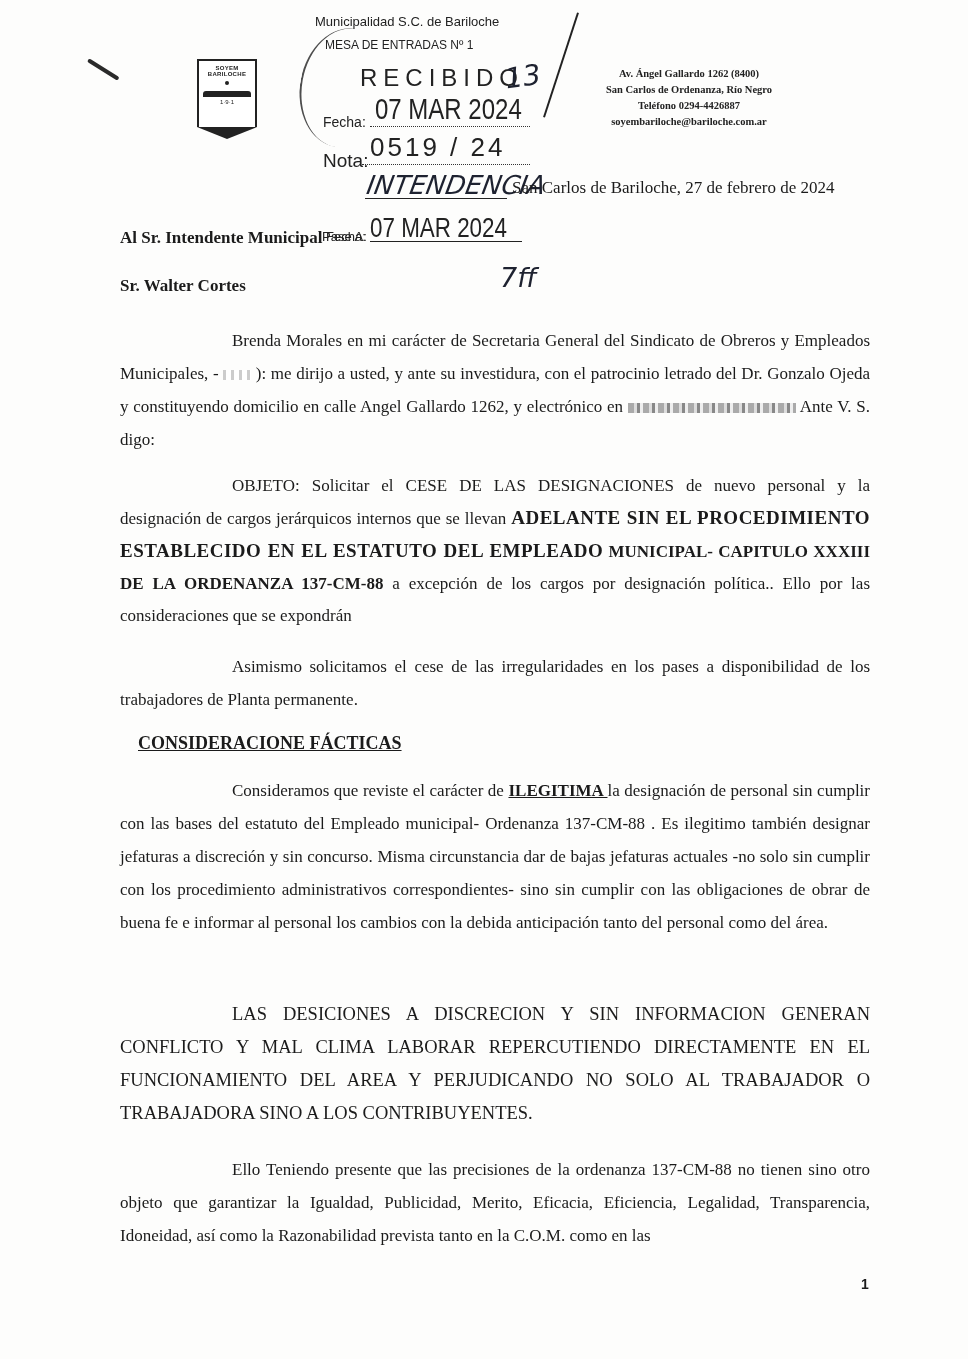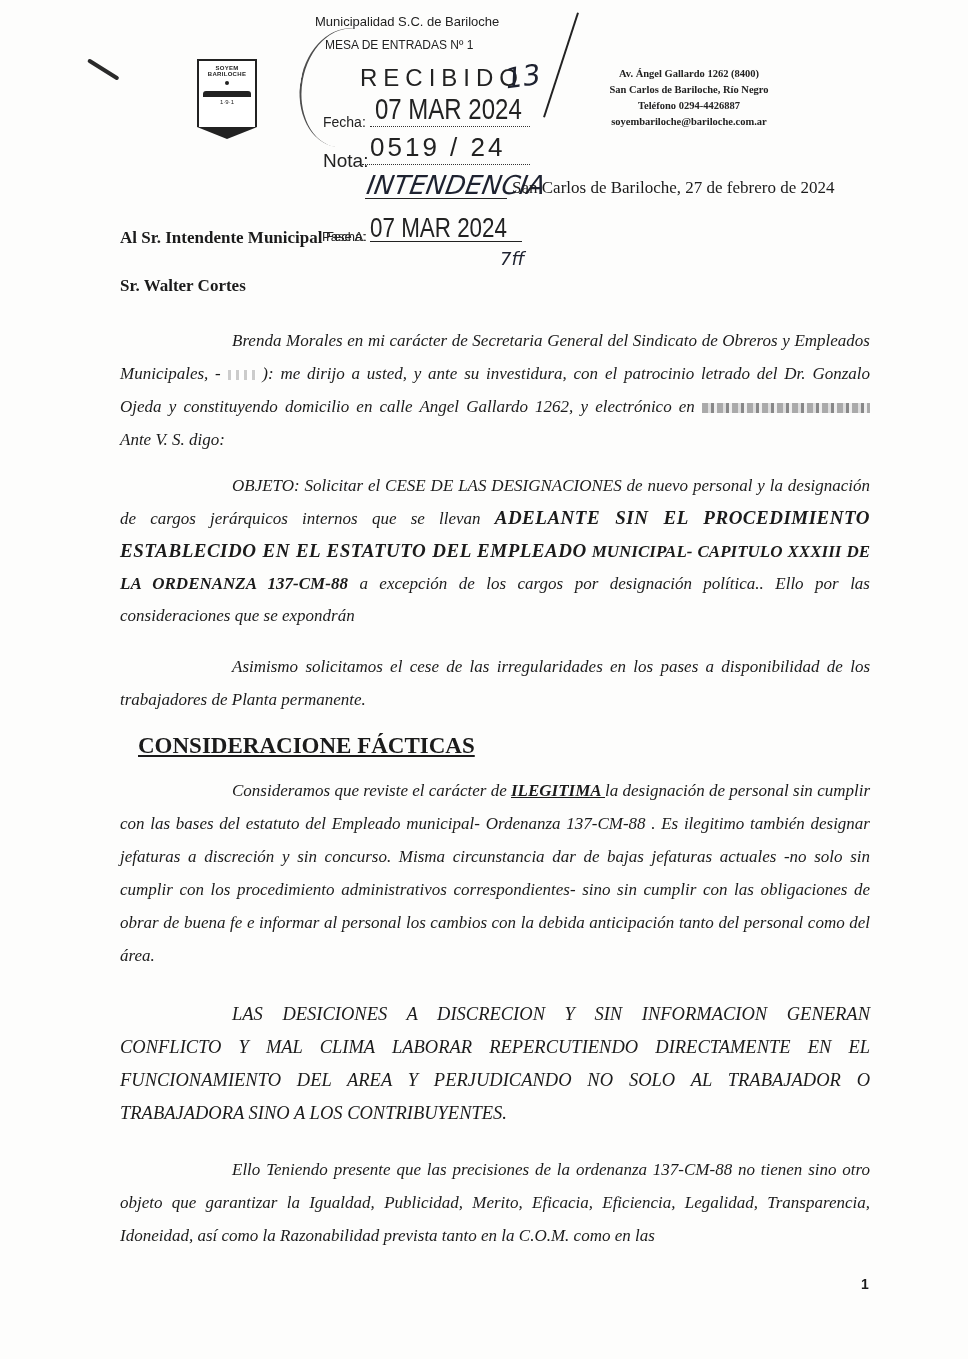--- a/index.html
+++ b/index.html
@@ -31,45 +31,45 @@
   .hand { font-family: "DejaVu Sans", sans-serif; font-style: italic; color: #1e2230; }
   .hand-sig { left: 300px; top: 28px; width: 90px; height: 120px; border-left: 2px solid #222; border-radius: 50% 0 0 50%; transform: rotate(10deg); opacity: .8; }
   .hand-num { left: 505px; top: 60px; font-size: 28px; transform: rotate(-8deg); }
   .slash-line { left: 560px; top: 10px; width: 2px; height: 110px; background: #222; transform: rotate(18deg); }
   .stamp-pase-lbl { left: 322px; top: 191px; font-size: 13px; margin-top: 38px; }
   .hand-pase { left: 367px; top: 170px; font-size: 26px; transform: skewX(-10deg); }
   .pase-line { left: 365px; top: 198px; width: 142px; border-bottom: 1.5px solid #222; }
   .stamp-fecha2-lbl { left: 326px; top: 229px; font-size: 13px; }
   .stamp-fecha2-val { left: 370px; top: 212px; font-size: 28px; transform: scaleX(0.8); transform-origin: left; }
   .fecha2-line { left: 370px; top: 241px; width: 152px; border-bottom: 1.5px solid #222; }
-  .hand-fojas { left: 500px; top: 248px; font-size: 18px; }
+  .hand-fojas { left: 500px; top: 262px; font-size: 27px; }
 
   .addr { left: 594px; top: 66px; width: 190px; text-align: center; font-family: "Liberation Serif", serif; font-weight: bold; font-size: 10.5px; line-height: 16px; color: #222; }
 
   .date { left: 512px; top: 178px; font-size: 17px; }
   .recipient { left: 120px; font-size: 17px; font-weight: bold; }
   .r1 { top: 228px; }
   .r2 { top: 276px; }
 
   .para { left: 120px; width: 750px; font-size: 17px; line-height: 33px; text-align: justify; text-align-last: left; }
   .para p { margin: 0; }
-  .indent { text-indent: 112px; font-style: italic; }
+  .indent { text-indent: 112px; }
   .p1 { top: 324px; }
   .p2 { top: 470px; line-height: 32px; }
   .p3 { top: 650px; }
   .p4 { top: 774px; }
   .p5 { top: 998px; font-size: 18.5px; }
   .p6 { top: 1153px; }
   .bold { font-weight: bold; }
   .big-bold { font-weight: bold; font-size: 19px; letter-spacing: .5px; }
   .u { text-decoration: underline; }
   .redact { display: inline-block; height: 10px; background: repeating-linear-gradient(90deg,#aaa 0 6px,#ddd 6px 9px,#888 9px 12px,#eee 12px 15px); vertical-align: middle; }
   .redact.sm { width: 28px; background: repeating-linear-gradient(90deg,#ccc 0 3px,#fff 3px 8px); }
   .redact.lg { width: 168px; }
-  .heading { left: 138px; top: 733px; font-size: 23px; font-weight: bold; text-decoration: underline; }
+  .heading { left: 138px; top: 733px; font-size: 18px; font-weight: bold; text-decoration: underline; }
   .pagenum { left: 861px; top: 1276px; font-family: "Liberation Sans", sans-serif; font-size: 14px; font-weight: bold; }
 </style>
 </head>
 <body>
 
 <div class="abs pen-mark"></div>
 
 <div class="abs logo">
   <div class="l1">SOYEM</div>
   <div class="l2">BARILOCHE</div>
@@ -93,21 +93,21 @@
 <div class="abs stamp stamp-pase-lbl">Pase A:</div>
 <div class="abs hand hand-pase">INTENDENCIA</div>
 <div class="abs pase-line"></div>
 <div class="abs stamp stamp-fecha2-lbl">Fecha:</div>
 <div class="abs stamp stamp-fecha2-val">07 MAR 2024</div>
 <div class="abs fecha2-line"></div>
 <div class="abs hand hand-fojas">7ff</div>
 
 <div class="abs addr">
   <div>Av. Ángel Gallardo 1262 (8400)</div>
-  <div>San Carlos de Bariloche, Río Negro</div>
+  <div>San Carlos de Ordenanza, Río Negro</div>
   <div>Teléfono 0294-4426887</div>
   <div>soyembariloche@bariloche.com.ar</div>
 </div>
 
 <div class="abs date">San Carlos de Bariloche, 27 de febrero de 2024</div>
 <div class="abs recipient r1">Al Sr. Intendente Municipal</div>
 <div class="abs recipient r2">Sr. Walter Cortes</div>
 
 <div class="abs para p1">
   <p class="indent">

